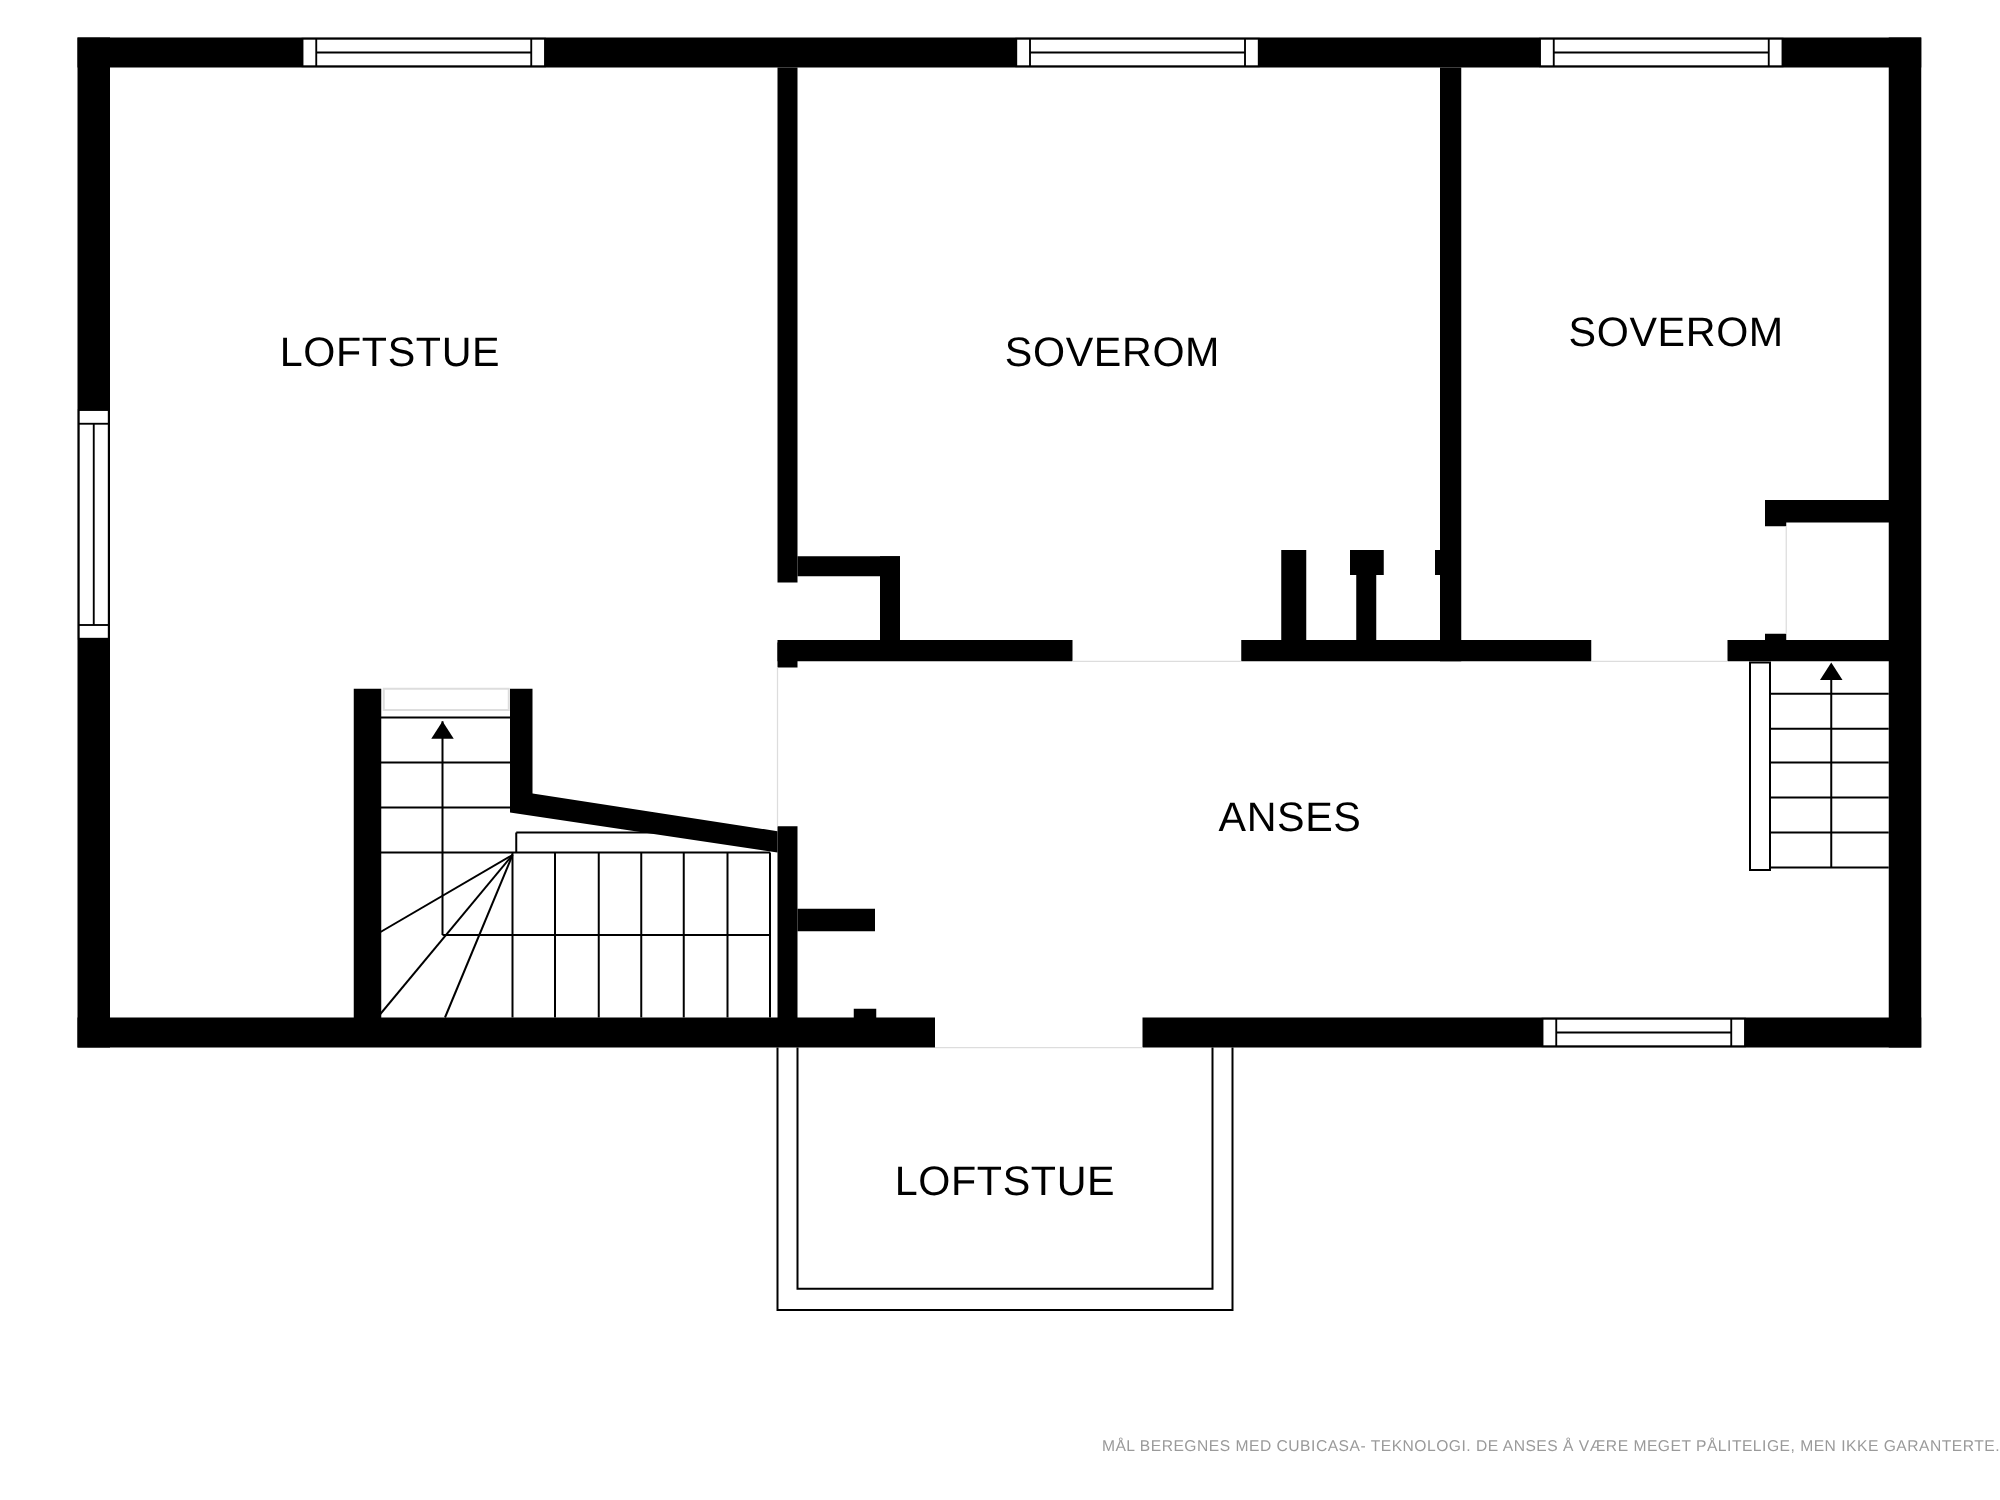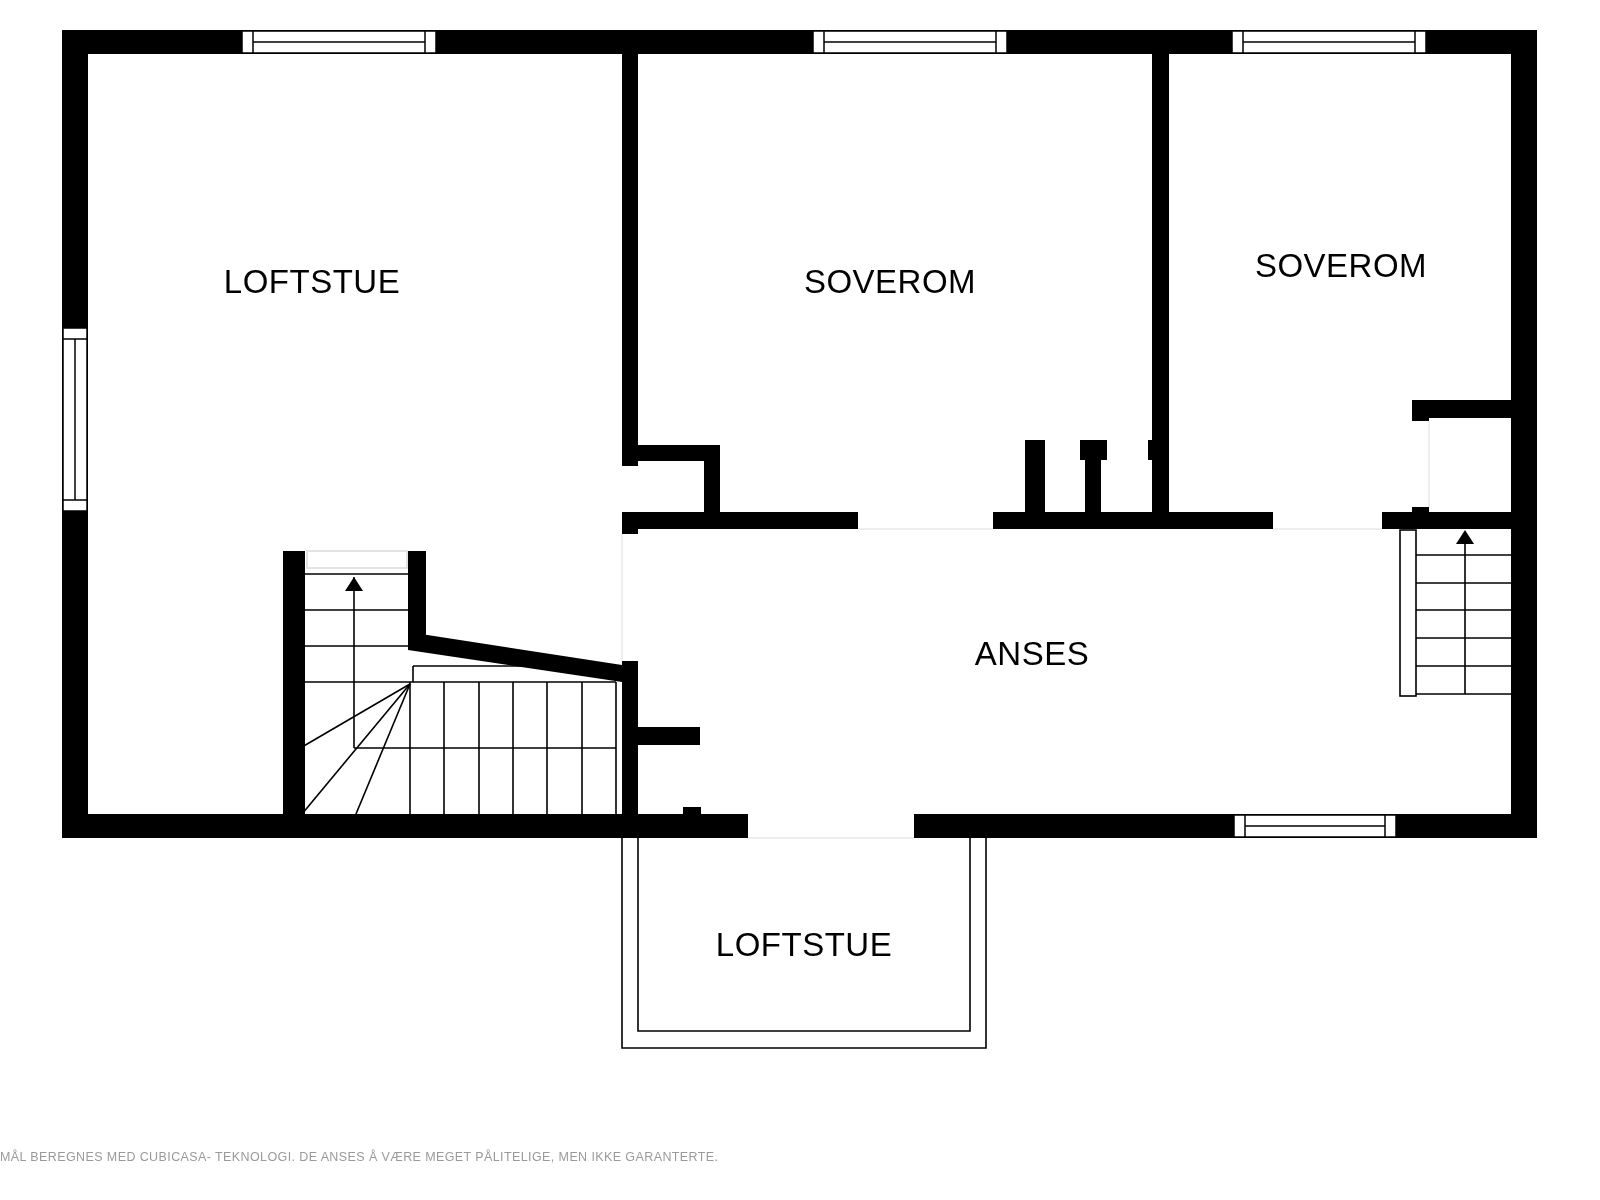--- a/index.html
+++ b/index.html
@@ -1,19 +1,19 @@
 <!DOCTYPE html>
 <html><head>
 <meta charset="utf-8">
 <style>
   html, body { margin:0; padding:0; background:#ffffff; }
   body { width:1600px; height:1200px; position:relative; overflow:hidden; font-family:"Liberation Sans", sans-serif; }
   svg { position:absolute; left:0; top:0; }
   .room-label { position:absolute; font-family:"Liberation Sans", sans-serif; font-size:33px; color:#000; white-space:nowrap; transform:translate(-50%,-50%); letter-spacing:0.5px; }
-  .disclaimer { position:absolute; left:0; width:1600px; top:1150px; text-align:left; font-family:"Liberation Sans", sans-serif; font-size:12.5px; color:#9a9a9a; letter-spacing:0.4px; }
+  .disclaimer { position:absolute; left:0; width:1600px; top:1150px; text-align:right; font-family:"Liberation Sans", sans-serif; font-size:12.5px; color:#9a9a9a; letter-spacing:0.4px; }
 </style>
 </head>
 <body>
 
 <svg width="1600" height="1200" viewBox="0 0 1600 1200">
   <g fill="#000">
 
     <rect x="62" y="30" width="1475" height="24"></rect>
     <rect x="62" y="30" width="26" height="808"></rect>
     <rect x="1511" y="30" width="26" height="808"></rect>

